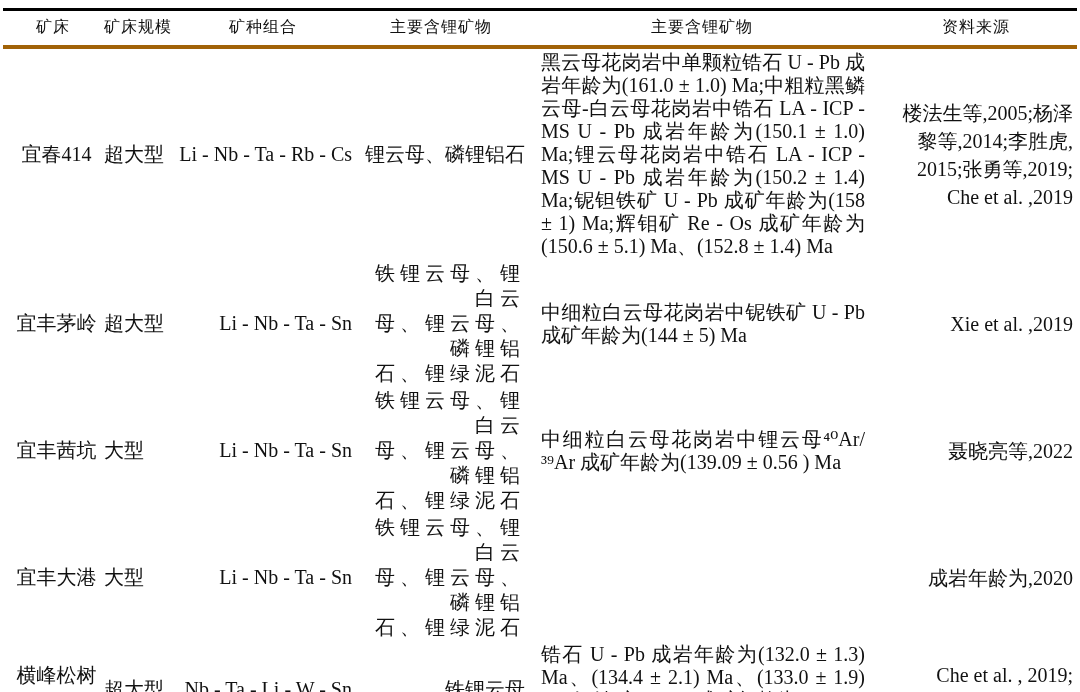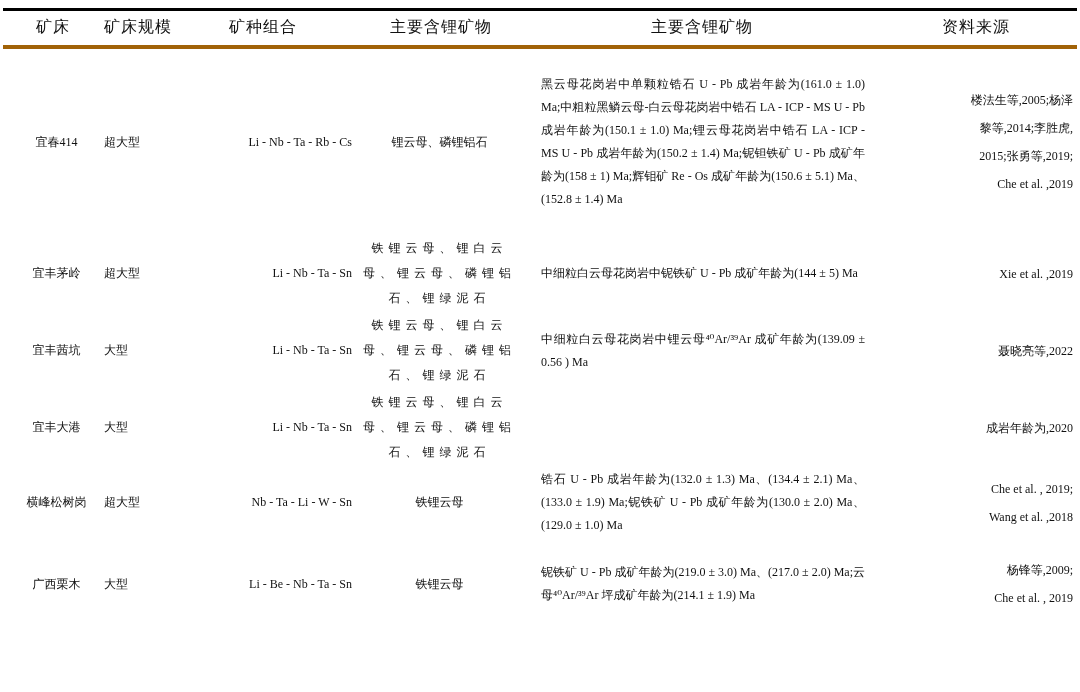--- a/index.html
+++ b/index.html
@@ -11,32 +11,32 @@
   .page { padding:8px 3px 0 3px; }
   table {
     width:1074px; border-collapse:collapse; table-layout:fixed;
     border-top:3px solid #000;
   }
   thead th {
     font-weight:normal; font-size:16px; letter-spacing:1px;
     padding:6px 0 7px 0; text-align:center;
     border-bottom:4px solid #a16207; height:18px;
   }
-  td { vertical-align:middle; font-size:12px; }
+  td { vertical-align:middle; font-size:20px; }
   tbody tr:nth-child(1){ height:188px; }
   tbody tr:nth-child(2){ height:76px; }
   tbody tr:nth-child(3){ height:76px; }
   tbody tr:nth-child(4){ height:72px; }
   tbody tr:nth-child(5){ height:54px; }
   tbody tr:nth-child(6){ height:90px; }
   tbody tr:nth-child(7){ height:82px; }
   td.deposit { padding-left:8px; text-align:center; }
   td.scale   { text-align:left; }
   td.combo   { text-align:right; white-space:nowrap; }
-  td.minerals{ line-height:25px; padding-right:4px; text-align:center; }
+  td.minerals{ line-height:25px; padding-right:4px; text-align:right; }
   td.minerals.multi { white-space:pre-line; letter-spacing:5px; }
   td.age {
     text-align:justify; text-justify:inter-character;
     line-height:23px; padding:2px 10px 2px 12px;
   }
   td.source {
     line-height:28px; padding-left:17px; padding-right:4px;
     white-space:pre-line; text-align:right;
   }
 </style>

